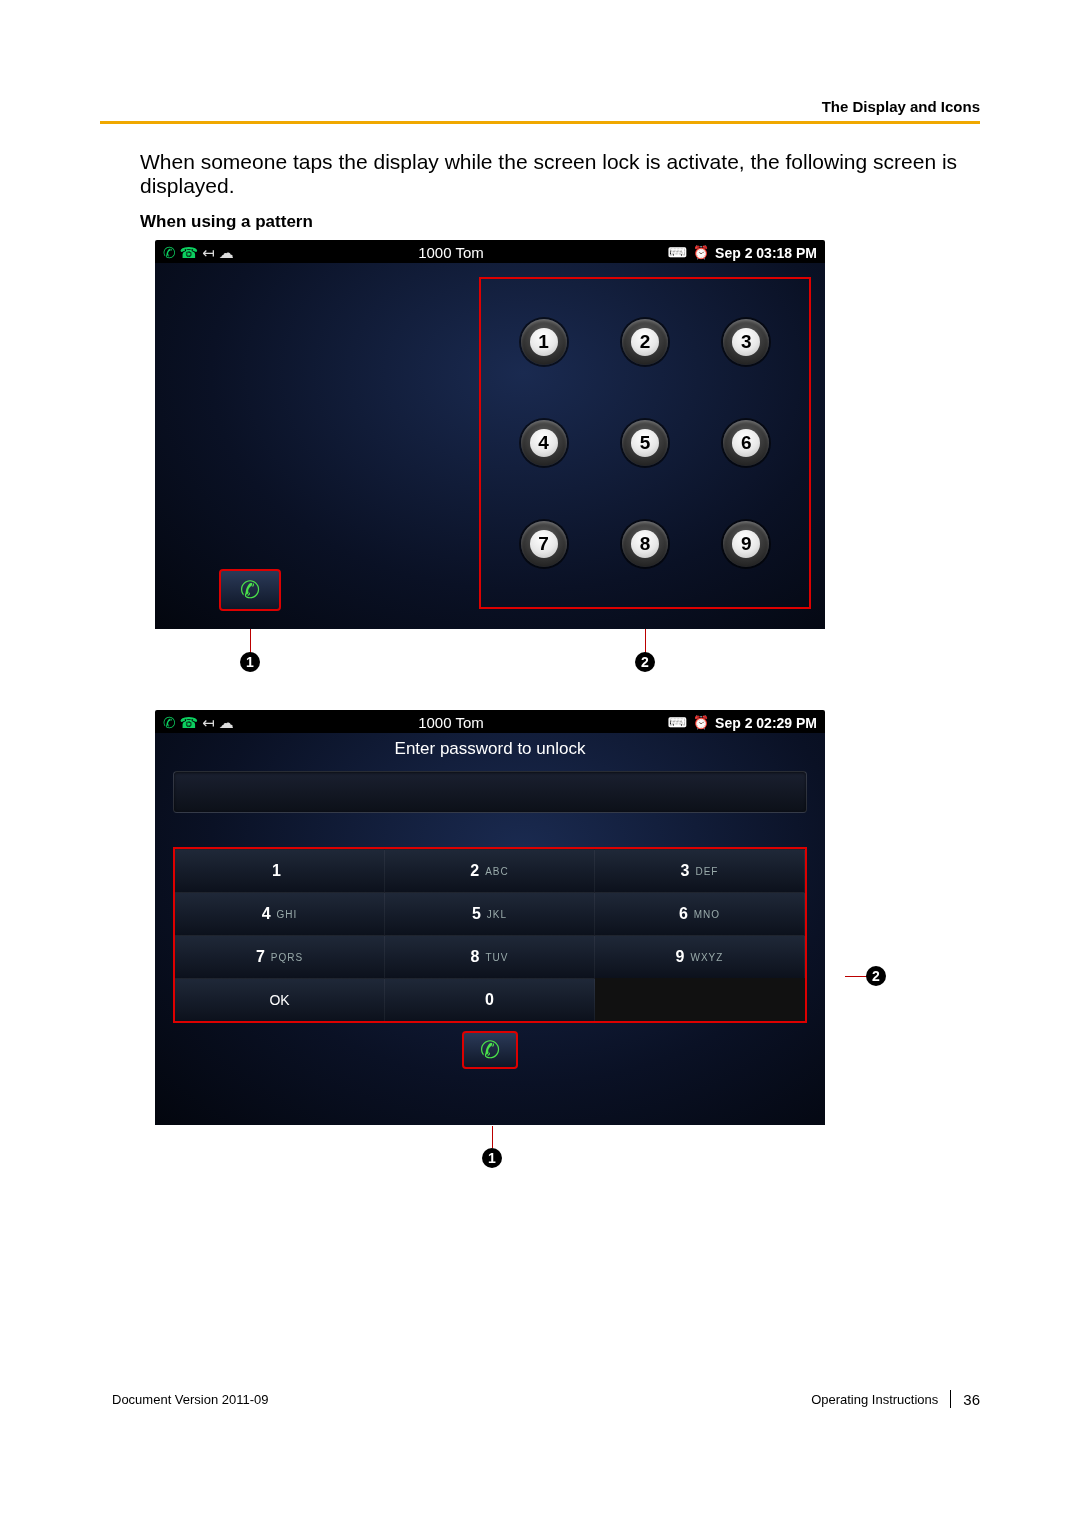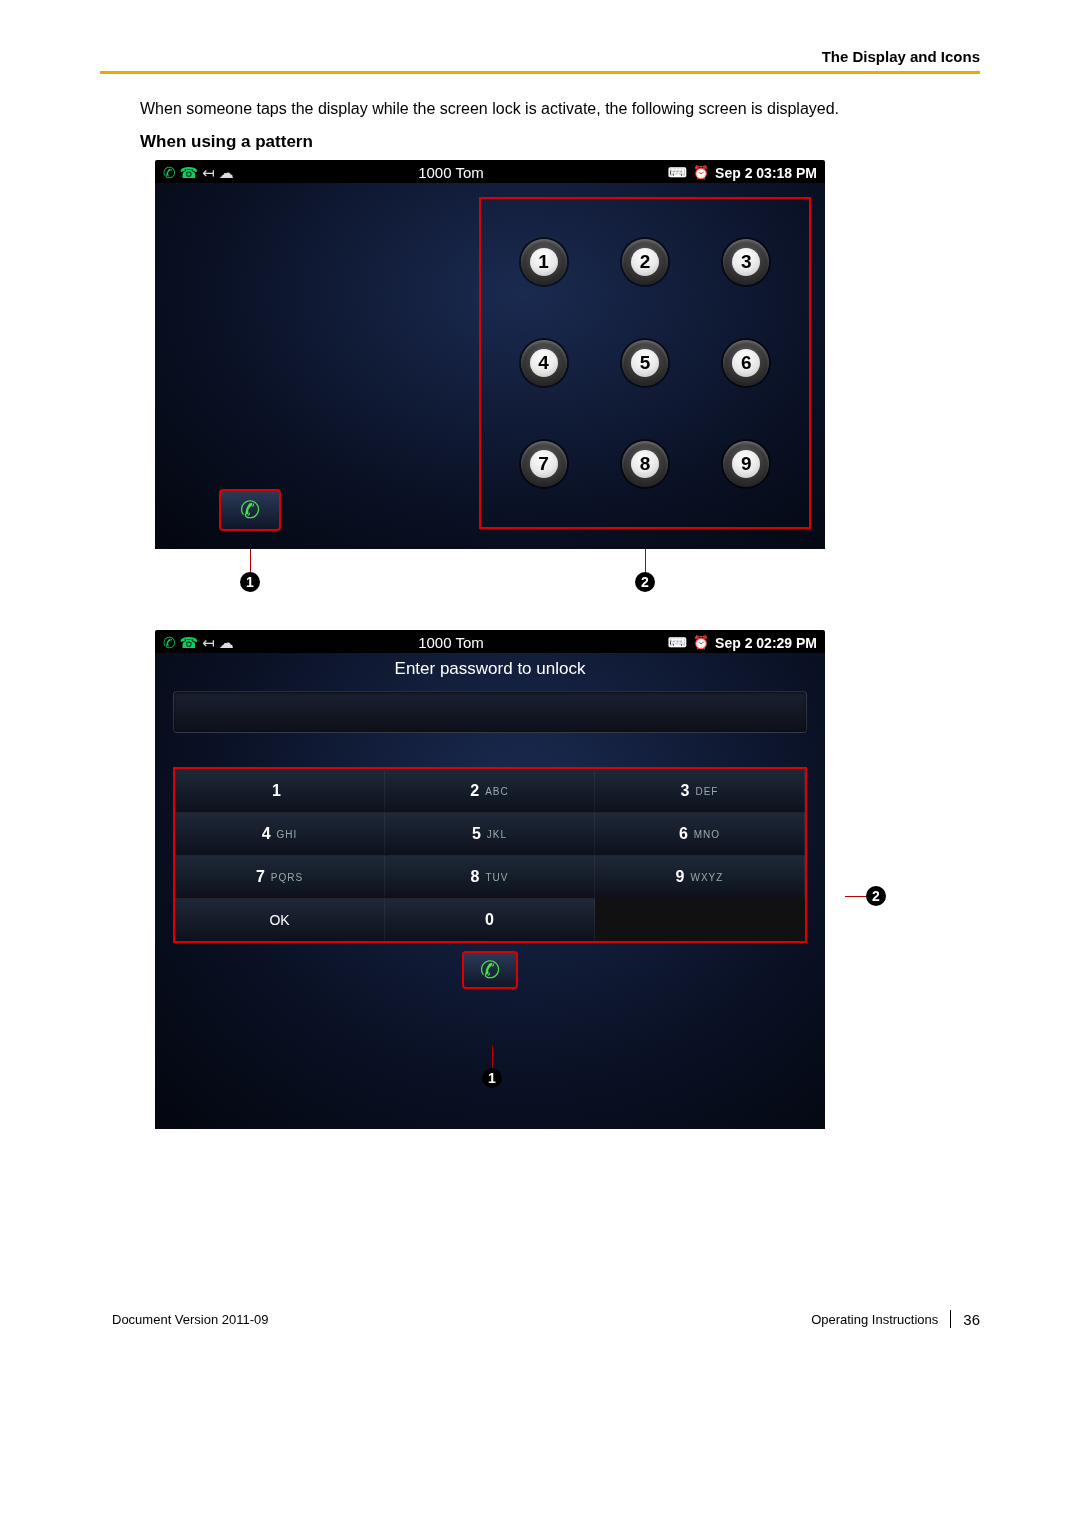--- a/index.html
+++ b/index.html
@@ -3,21 +3,21 @@
 <meta charset="utf-8">
 <style>
   body {
     margin: 0;
     font-family: Arial, Helvetica, sans-serif;
     background: #fff;
     width: 1080px;
     box-sizing: border-box;
   }
   .page {
-    padding: 48px 100px 40px 100px;
+    padding: 98px 100px 40px 100px;
     box-sizing: border-box;
     width: 100%;
   }
   .section-label {
     text-align: right;
     font-weight: bold;
     font-size: 15px;
     color: #000;
     margin-bottom: 6px;
   }
@@ -25,21 +25,21 @@
     border: none;
     border-top: 3px solid #f0a800;
     margin: 0 0 26px 0;
   }
   h2.page-title {
     font-size: 30px;
     font-weight: bold;
     margin: 0 0 14px 0;
   }
   .intro {
-    font-size: 16px;
+    font-size: 21px;
     margin: 0 0 14px 40px;
   }
   .subheading {
     font-size: 17px;
     font-weight: bold;
     margin: 0 0 8px 40px;
   }
   
   .device {
     width: 670px;
@@ -113,21 +113,21 @@
     border-left: 1px solid #b00;
   }
   .callout-num {
     position:absolute;
     width: 20px; height: 20px; border-radius: 50%;
     background:#000; color:#fff;
     display:flex; align-items:center; justify-content:center;
     font-size: 14px; font-weight:bold;
   }
   
-  .pin-body { height: 476px; }
+  .pin-body { height: 392px; }
   .pin-title { text-align:center; color:#fff; font-size:17px; padding:6px 0 12px 0; }
   .pin-field-wrap { padding: 0 18px; }
   .pin-field {
     height: 40px; border-radius:4px;
     background: linear-gradient(#1a2030,#0c1018);
     border: 1px solid rgba(255,255,255,.12);
     box-shadow: inset 0 1px 3px rgba(0,0,0,.6);
   }
   .num-pad-box {
     margin: 34px 18px 0 18px;

